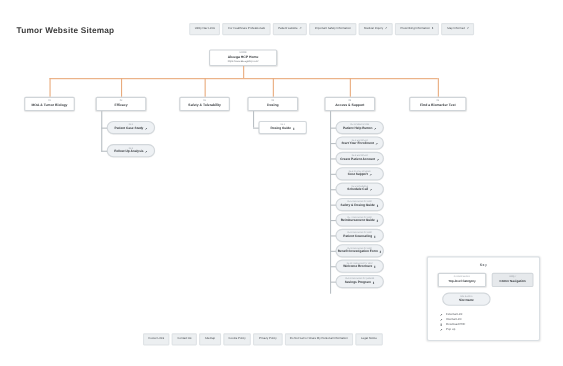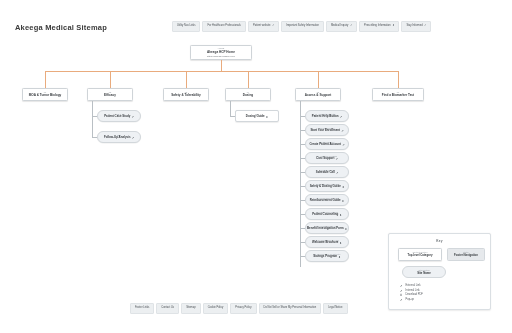--- a/index.html
+++ b/index.html
@@ -115,21 +115,21 @@
   .key-list{position:absolute;left:10px;top:51px;display:flex;flex-direction:column;gap:1.6px;}
   .key-row{display:flex;align-items:center;gap:2.5px;}
   .key-row .ic{width:4px;text-align:center;color:#4a5055;font-size:3px;}
   .key-row .txt{font-size:2.6px;line-height:1;color:#55595e;white-space:nowrap;}
 </style>
 </head>
 <body>
 
 <div class="canvas">
 
-  <div class="page-title">Akeega Medical Sitemap</div>
+  <div class="page-title">Tumor Website Sitemap</div>
 
   <div class="utility-bar">
     <div class="util-item">
         <span>Utility Nav Links</span>
       </div>
     <div class="util-item">
         <span>For Healthcare Professionals</span>
       </div>
     <div class="util-item">
         <span>Patient website</span>

